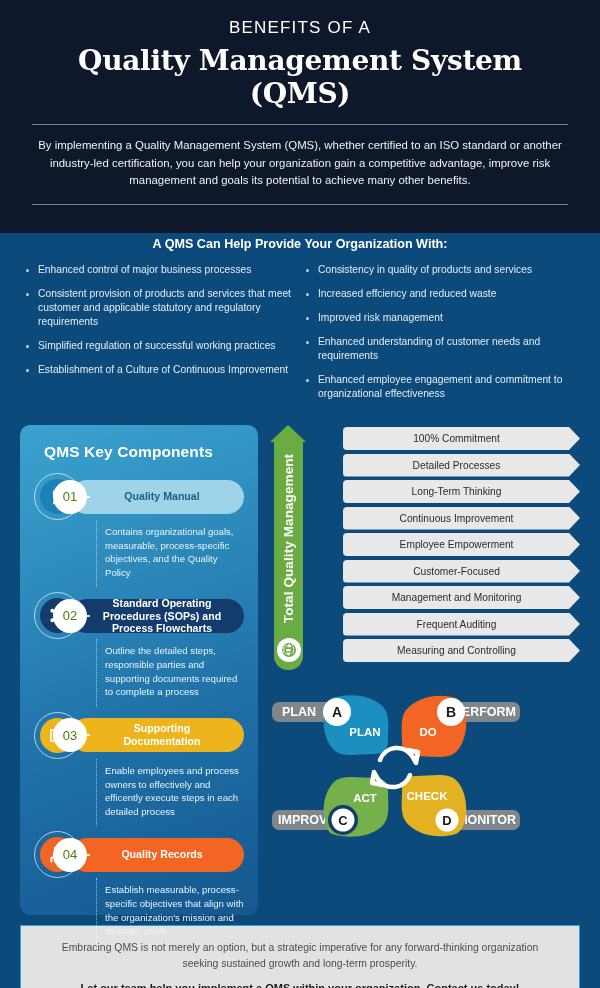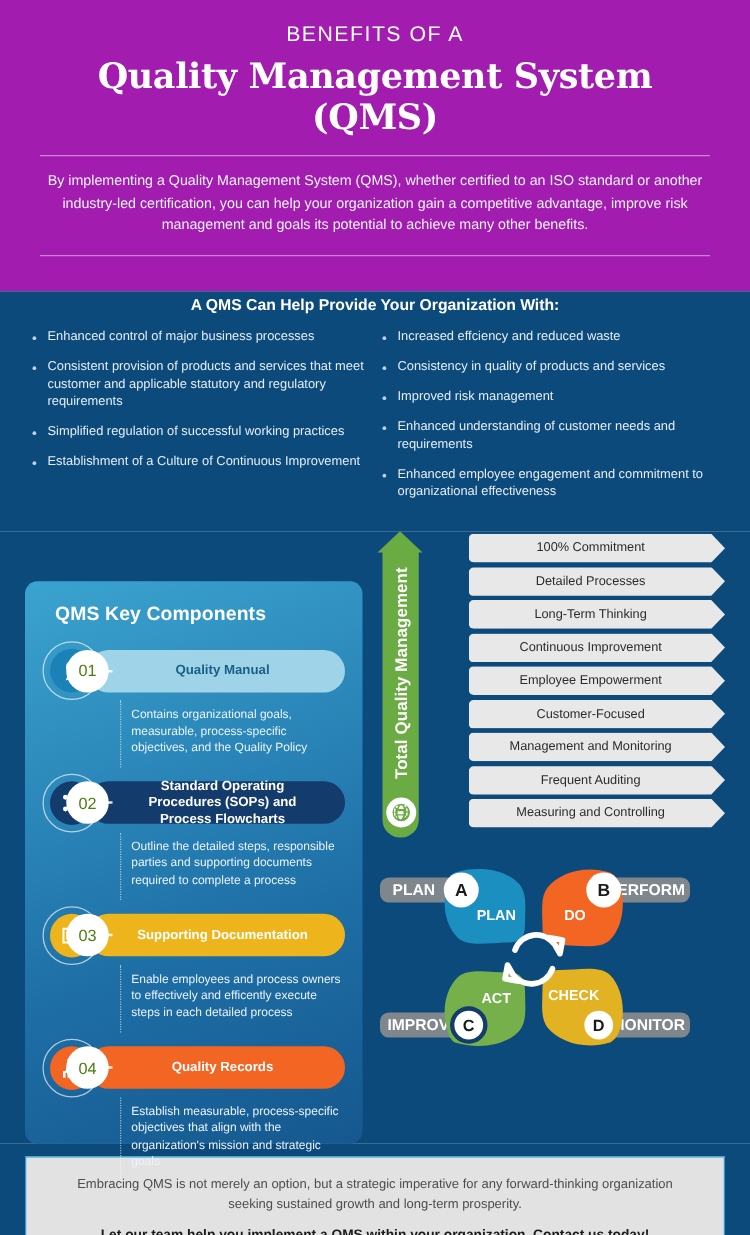--- a/index.html
+++ b/index.html
@@ -6,21 +6,21 @@
   html, body {
     width: 600px; height: 988px;
     background: #ffffff;
     font-family: "Liberation Sans", sans-serif;
     overflow: hidden;
   }
   .page { position: relative; width: 600px; height: 988px; background: #ffffff; }
 
   
   .hero {
-    background: #a21caf;
+    background: #0f172a;
     padding: 18px 30px 16px 30px;
   }
   .kicker {
     text-align: center;
     color: #ffffff;
     font-size: 17px;
     letter-spacing: 1.2px;
     font-weight: 400;
     font-family: "Liberation Sans", sans-serif;
   }
@@ -76,26 +76,25 @@
   .mid {
     background: #0d4a7c;
     position: relative;
     height: 490px;
     padding: 0 20px;
   }
   .mid-inner { display: flex; gap: 12px; height: 100%; }
 
   
   .kc-card {
-    width: 270px;
+    width: 238px;
     border-radius: 10px;
     background: linear-gradient(160deg,#3ba3cf 0%, #2e8cbd 28%, #1e6fa6 62%, #15588f 100%);
     padding: 16px 14px 10px 14px;
     position: relative;
-    margin-top: 40px;
   }
   .kc-title {
     color: #ffffff;
     font-size: 15.5px;
     font-weight: bold;
     margin: 2px 0 12px 10px;
     letter-spacing: .1px;
   }
   .kc-item { position: relative; margin-bottom: 5px; }
   .kc-row { display: flex; align-items: center; height: 47px; position: relative; }
@@ -249,25 +248,25 @@
             <span>Simplified regulation of successful working practices</span>
           </div>
           <div class="bullet">
             <span class="dot"></span>
             <span>Establishment of a Culture of Continuous Improvement</span>
           </div>
         </div>
       <div class="bullets-col" id="benefits-right">
           <div class="bullet">
             <span class="dot"></span>
+            <span>Consistency in quality of products and services</span>
+          </div>
+          <div class="bullet">
+            <span class="dot"></span>
             <span>Increased effciency and reduced waste</span>
-          </div>
-          <div class="bullet">
-            <span class="dot"></span>
-            <span>Consistency in quality of products and services</span>
           </div>
           <div class="bullet">
             <span class="dot"></span>
             <span>Improved risk management</span>
           </div>
           <div class="bullet">
             <span class="dot"></span>
             <span>Enhanced understanding of customer needs and requirements</span>
           </div>
           <div class="bullet">

